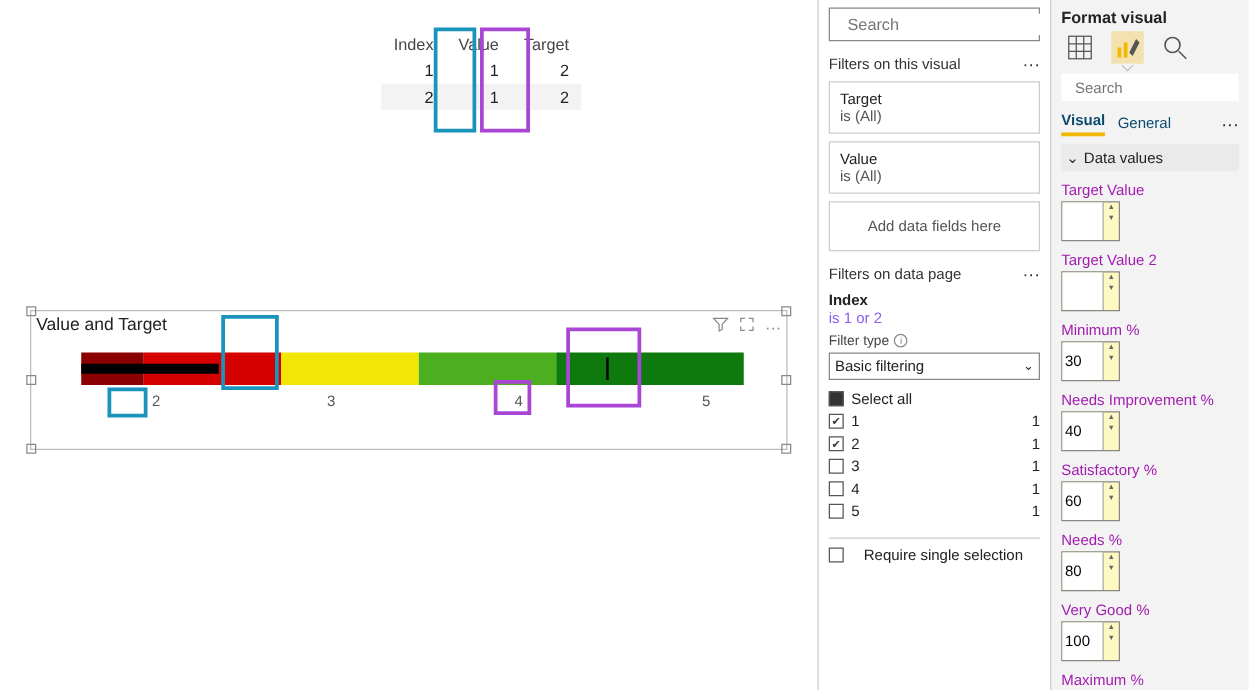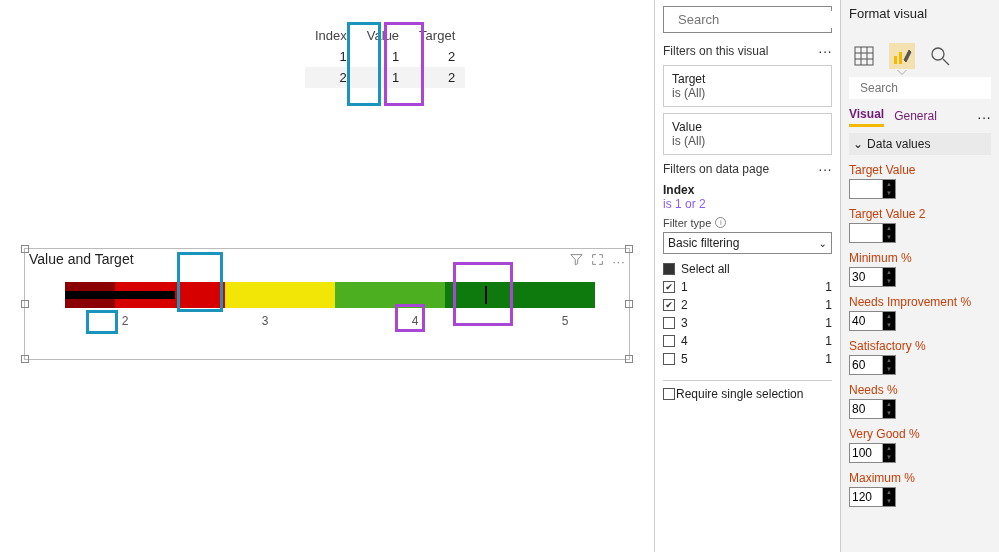--- a/index.html
+++ b/index.html
@@ -47,38 +47,38 @@
   .filter-type-row { display:flex; gap:4px; font-size:11px; color:#444; margin-top:6px; }
   .filter-type-row .info { width:11px; height:11px; border:1px solid #888; border-radius:50%; font-size:8px; text-align:center; line-height:10px; color:#888; }
   .filter-dropdown { width: 100%; border: 1px solid #888; padding: 3px 4px; background: #fff; font-size: 12px; display:flex; justify-content:space-between; align-items:center; cursor:pointer; margin-top:3px; }
   .filter-dropdown .chev { font-size: 10px; }
   .check-list { margin-top: 6px; }
   .check-row { display: flex; align-items: center; justify-content: space-between; padding: 2px 0; font-size: 12px; }
   .check-row .left { display:flex; align-items:center; gap:6px;justify-content:center; }
   .check { width: 12px; height: 12px; border: 1px solid #555; display:inline-flex; align-items:center; justify-content:center; font-size:9px; }
   .check.filled { background:#333; }
   .check.checked::after { content:"✔"; color:#333; }
-  .req-row { display:flex; align-items:center; gap:1px; border-top:1px solid #ccc; margin-top:12px; padding-top:6px; font-size:12px; }
+  .req-row { display:flex; align-items:center; gap:16px; border-top:1px solid #ccc; margin-top:12px; padding-top:6px; font-size:12px; }
 
   
   .format-pane { position: absolute; left: 840px; top: 0; width: 159px; height: 552px; background: #f3f3f3; border-left: 1px solid #ccc; padding: 6px 8px; }
-  .format-title { font-size: 13px; font-weight: 400; margin-bottom: 20px; color:#222; }
+  .format-title { font-size: 13px; font-weight: 700; margin-bottom: 2px; color:#222; }
   .icon-row { display: flex; gap: 12px; padding: 2px 2px 8px 2px; align-items:flex-end; }
   .icon-slot { width:26px; height:26px; display:flex; align-items:center; justify-content:center; cursor:pointer; position:relative; }
   .icon-slot.active { background: rgba(244,196,48,0.35); }
   .icon-arrow { position:absolute; left:50%; bottom:-5px; margin-left:-5px; width:0; height:0; border-left:5px solid transparent; border-right:5px solid transparent; border-top:5px solid #f3f3f3; filter: drop-shadow(0 1px 0 #aaa); }
   .fmt-search { display:flex; align-items:center; background:#fff; padding:3px 5px; font-size:12px; margin-bottom:8px; }
   .fmt-search svg { margin-right:4px; }
   .fmt-search input { border:none; outline:none; flex:1; font-size:12px; background:transparent; }
   .tabs { display:flex; gap:10px; font-size:12px; margin-bottom:6px; align-items:center; }
-  .tab { padding-bottom:3px; cursor:pointer; color:#701a75; }
+  .tab { padding-bottom:3px; cursor:pointer; color:#0c4a6e; }
   .tab.active { border-bottom:3px solid #f2b900; font-weight:600; }
   .section-toggle { display:flex; align-items:center; gap:4px; font-size:12px; background:#eaeaea; padding:4px 4px; cursor:pointer; margin-bottom:6px; }
-  .prop-label { font-size:12px; color:#c2410c; margin-top:8px; }
-  .spinner { display:inline-flex; border:1px solid #888; background:#000000; margin-top:2px; height:20px; }
+  .prop-label { font-size:12px; color:#a21caf; margin-top:8px; }
+  .spinner { display:inline-flex; border:1px solid #888; background:#fef9c3; margin-top:2px; height:32px; }
   .spinner input { border:none; width:32px; font-size:12px; text-align:left; padding:0 2px; outline:none; }
   .spin-btns { display:flex; flex-direction:column; border-left:1px solid #aaa; }
   .spin-btns div { font-size:6px; line-height:9px; width:12px; text-align:center; color:#666; cursor:pointer; }
 </style>
 </head>
 <body>
 
 <div class="main-canvas">
 
   <table class="data-table">
@@ -161,20 +161,21 @@
     <span class="dots">···</span>
   </div>
   <div class="filter-card">
     <div class="fname">Target</div>
     <div class="fstate">is (All)</div>
   </div>
   <div class="filter-card">
     <div class="fname">Value</div>
     <div class="fstate">is (All)</div>
   </div>
+  <div class="drop-zone">Add data fields here</div>
 
   <div class="sect-head">
     <span>Filters on data page</span>
     <span class="dots">···</span>
   </div>
   <div class="page-filter">
     <div style="font-weight:600">Index</div>
     <div style="color:#8b5cf6">is 1 or 2</div>
     <div class="filter-type-row">
       <span>Filter type</span>

